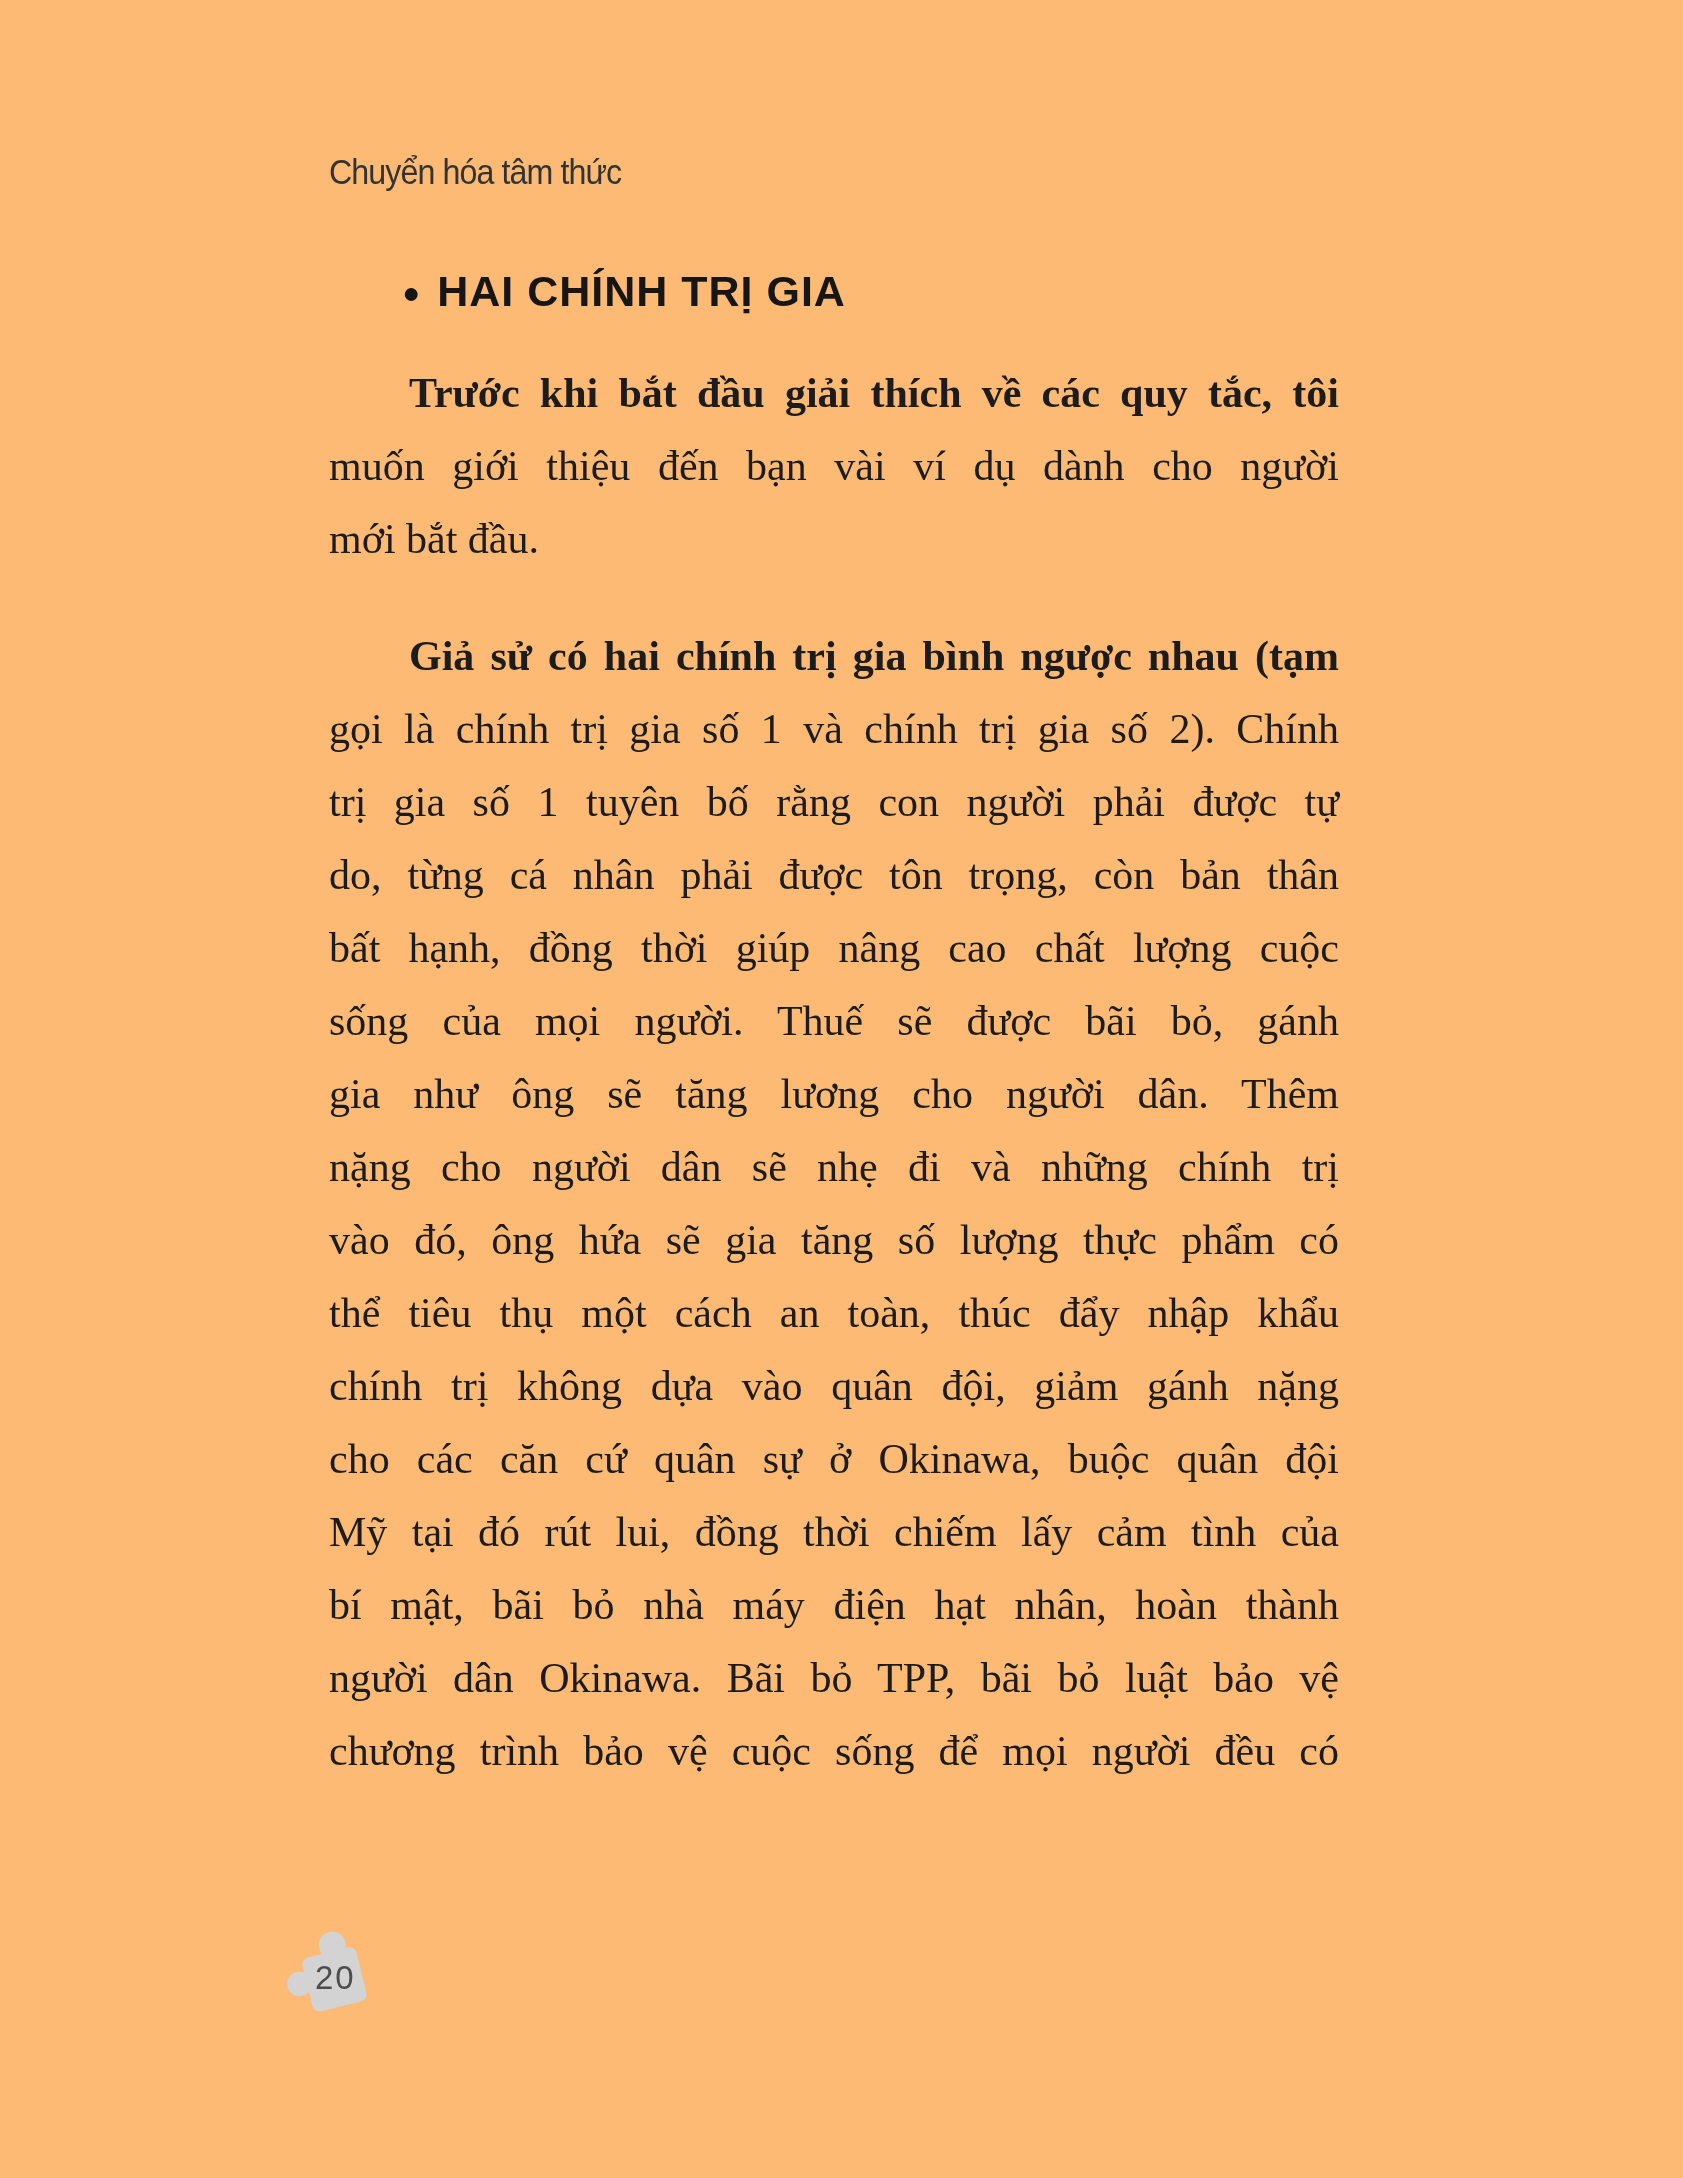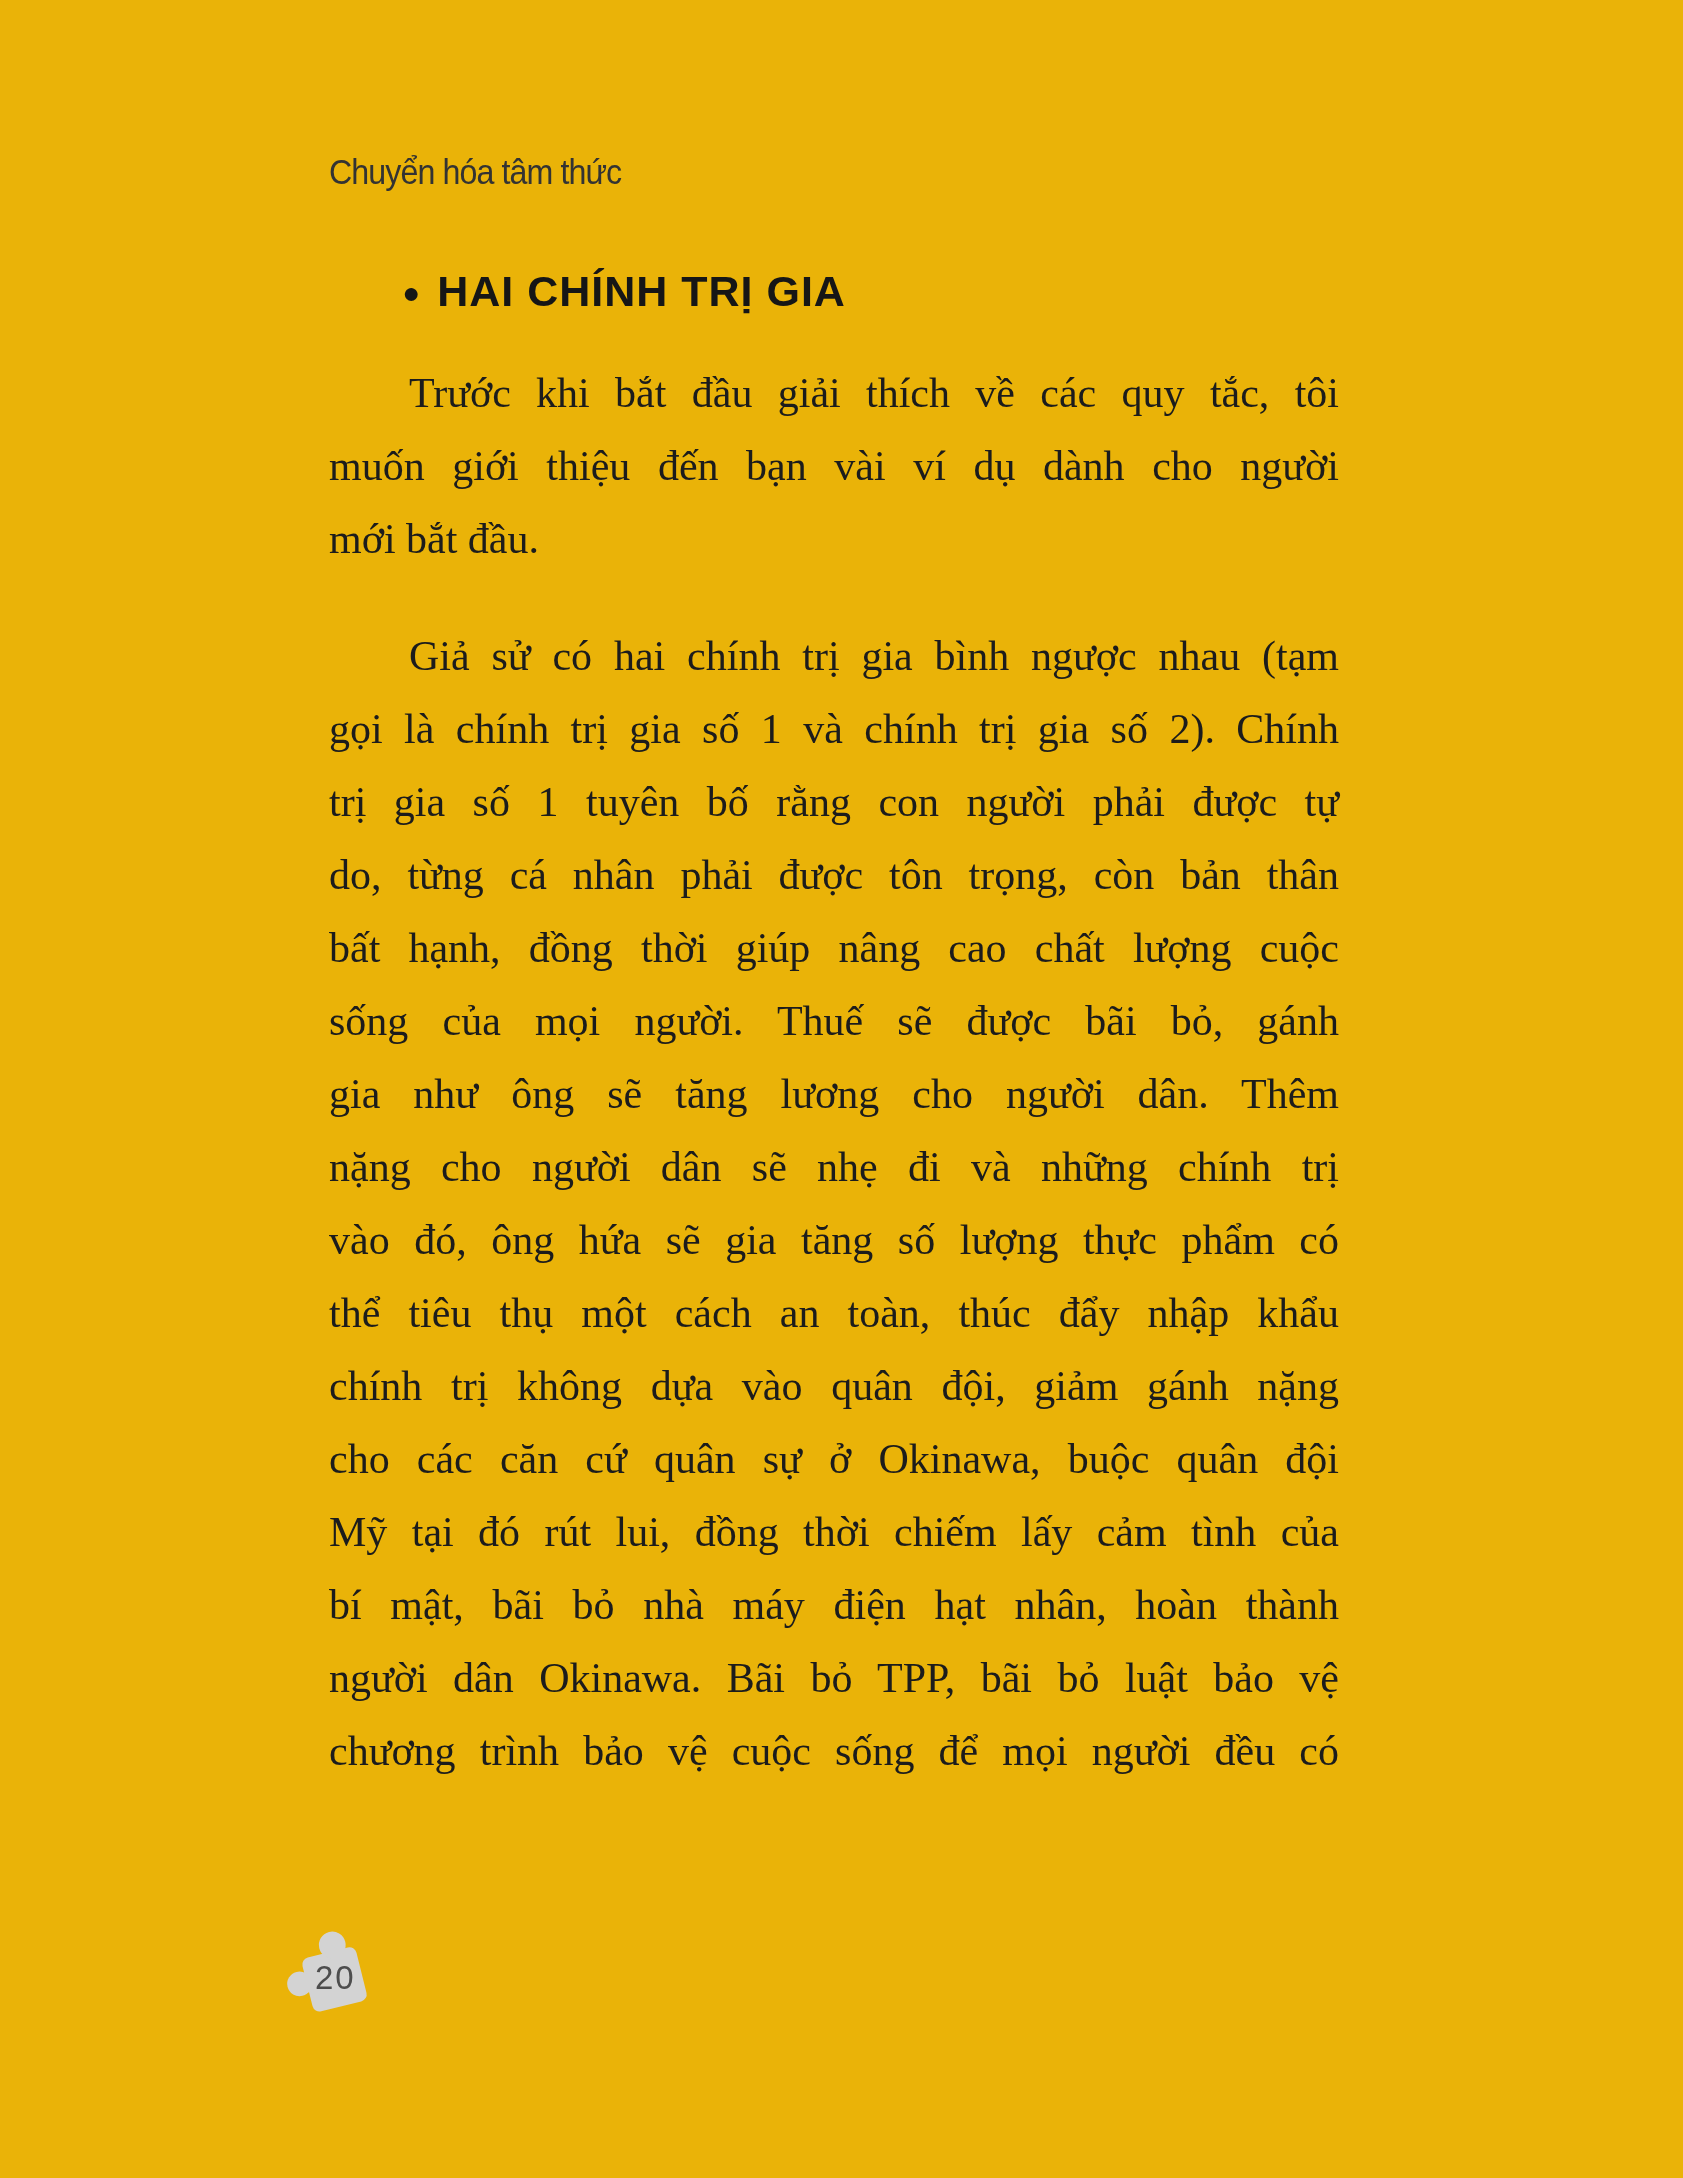--- a/index.html
+++ b/index.html
@@ -4,21 +4,21 @@
 <style>
   html, body {
     margin: 0;
     padding: 0;
     background: #ffffff;
   }
   .page {
     position: relative;
     width: 1683px;
     height: 2178px;
-    background: #eab308;
+    background: #fdba74;
     overflow: hidden;
     font-family: "Liberation Serif", serif;
   }
   .running-head {
     position: absolute;
     left: 329px;
     top: 152px;
     font-family: "Liberation Sans", sans-serif;
     font-size: 35px;
     font-weight: 400;
@@ -57,21 +57,21 @@
     font-family: "Liberation Serif", serif;
     font-size: 42px;
     line-height: 73px;
     color: #1c1c1c;
   }
   .para + .para { margin-top: 44px; }
   .line {
     text-align: justify;
     text-align-last: justify;
   }
-  .line.indent { padding-left: 80px; }
+  .line.indent { padding-left: 80px; font-weight: bold; }
   .line.flush { text-align-last: left; }
   .page-marker {
     position: absolute;
     left: 281px;
     top: 1919px;
     width: 103px;
     height: 103px;
   }
   .page-marker svg {
     position: absolute;

